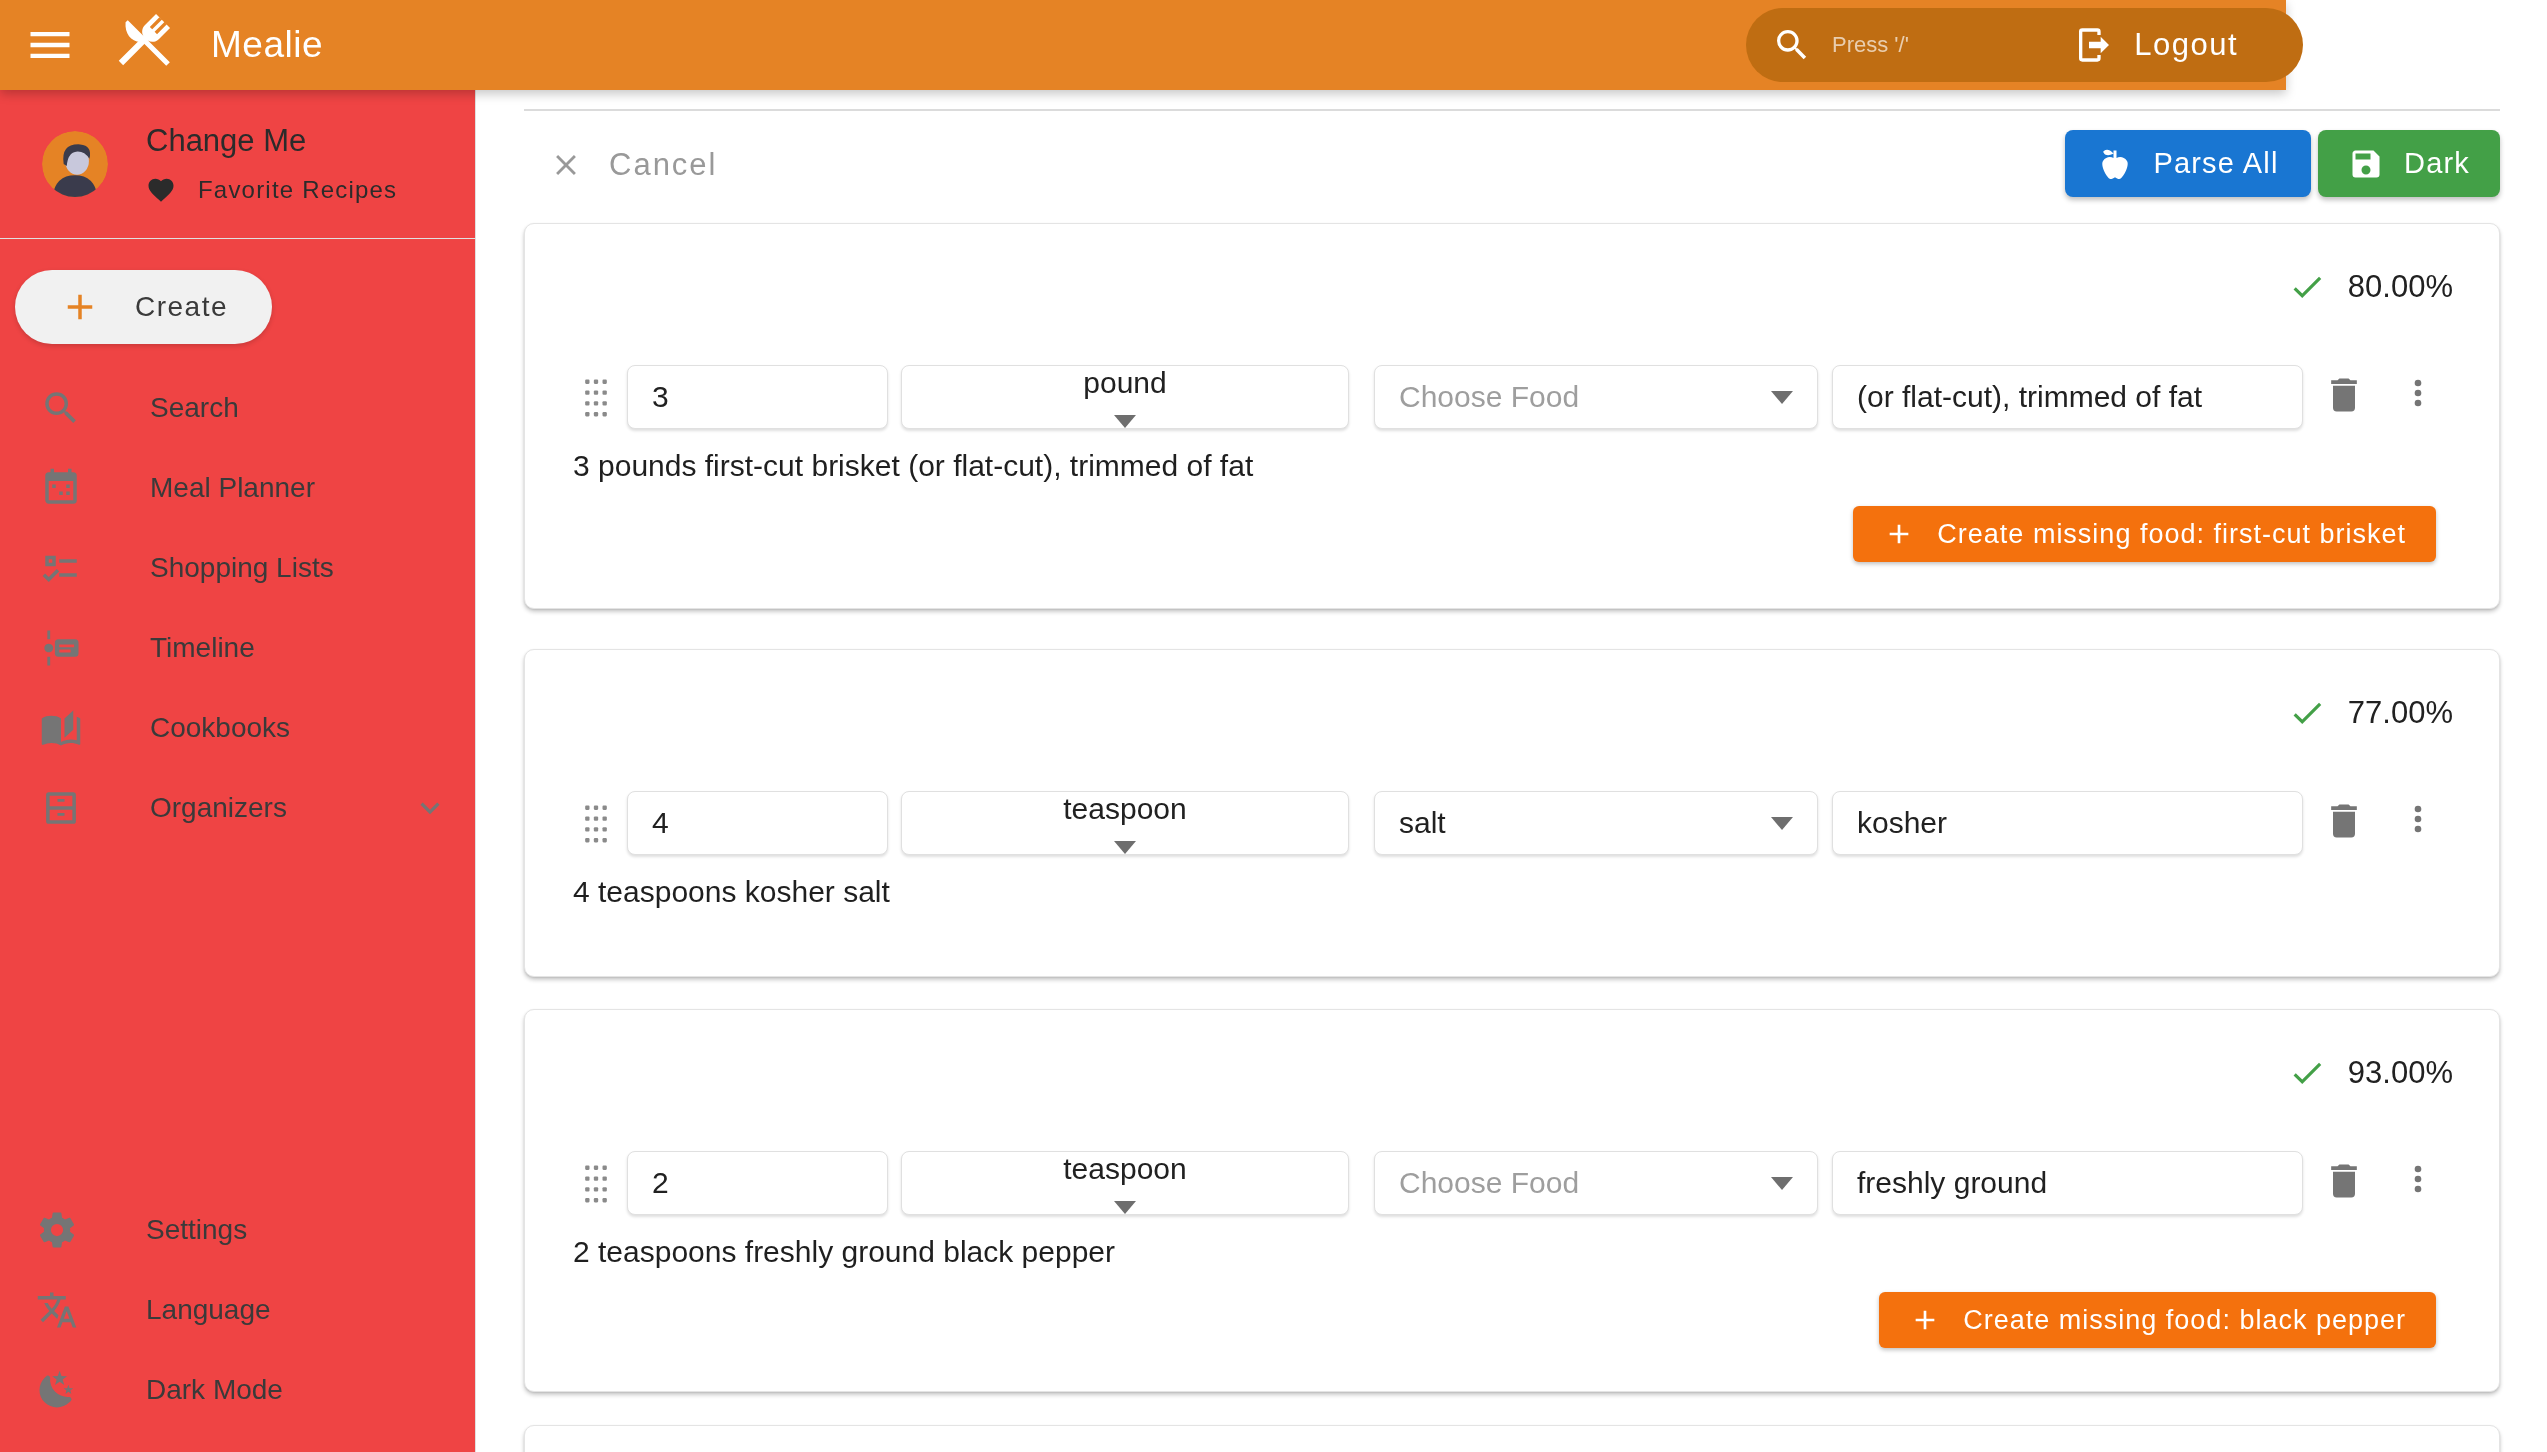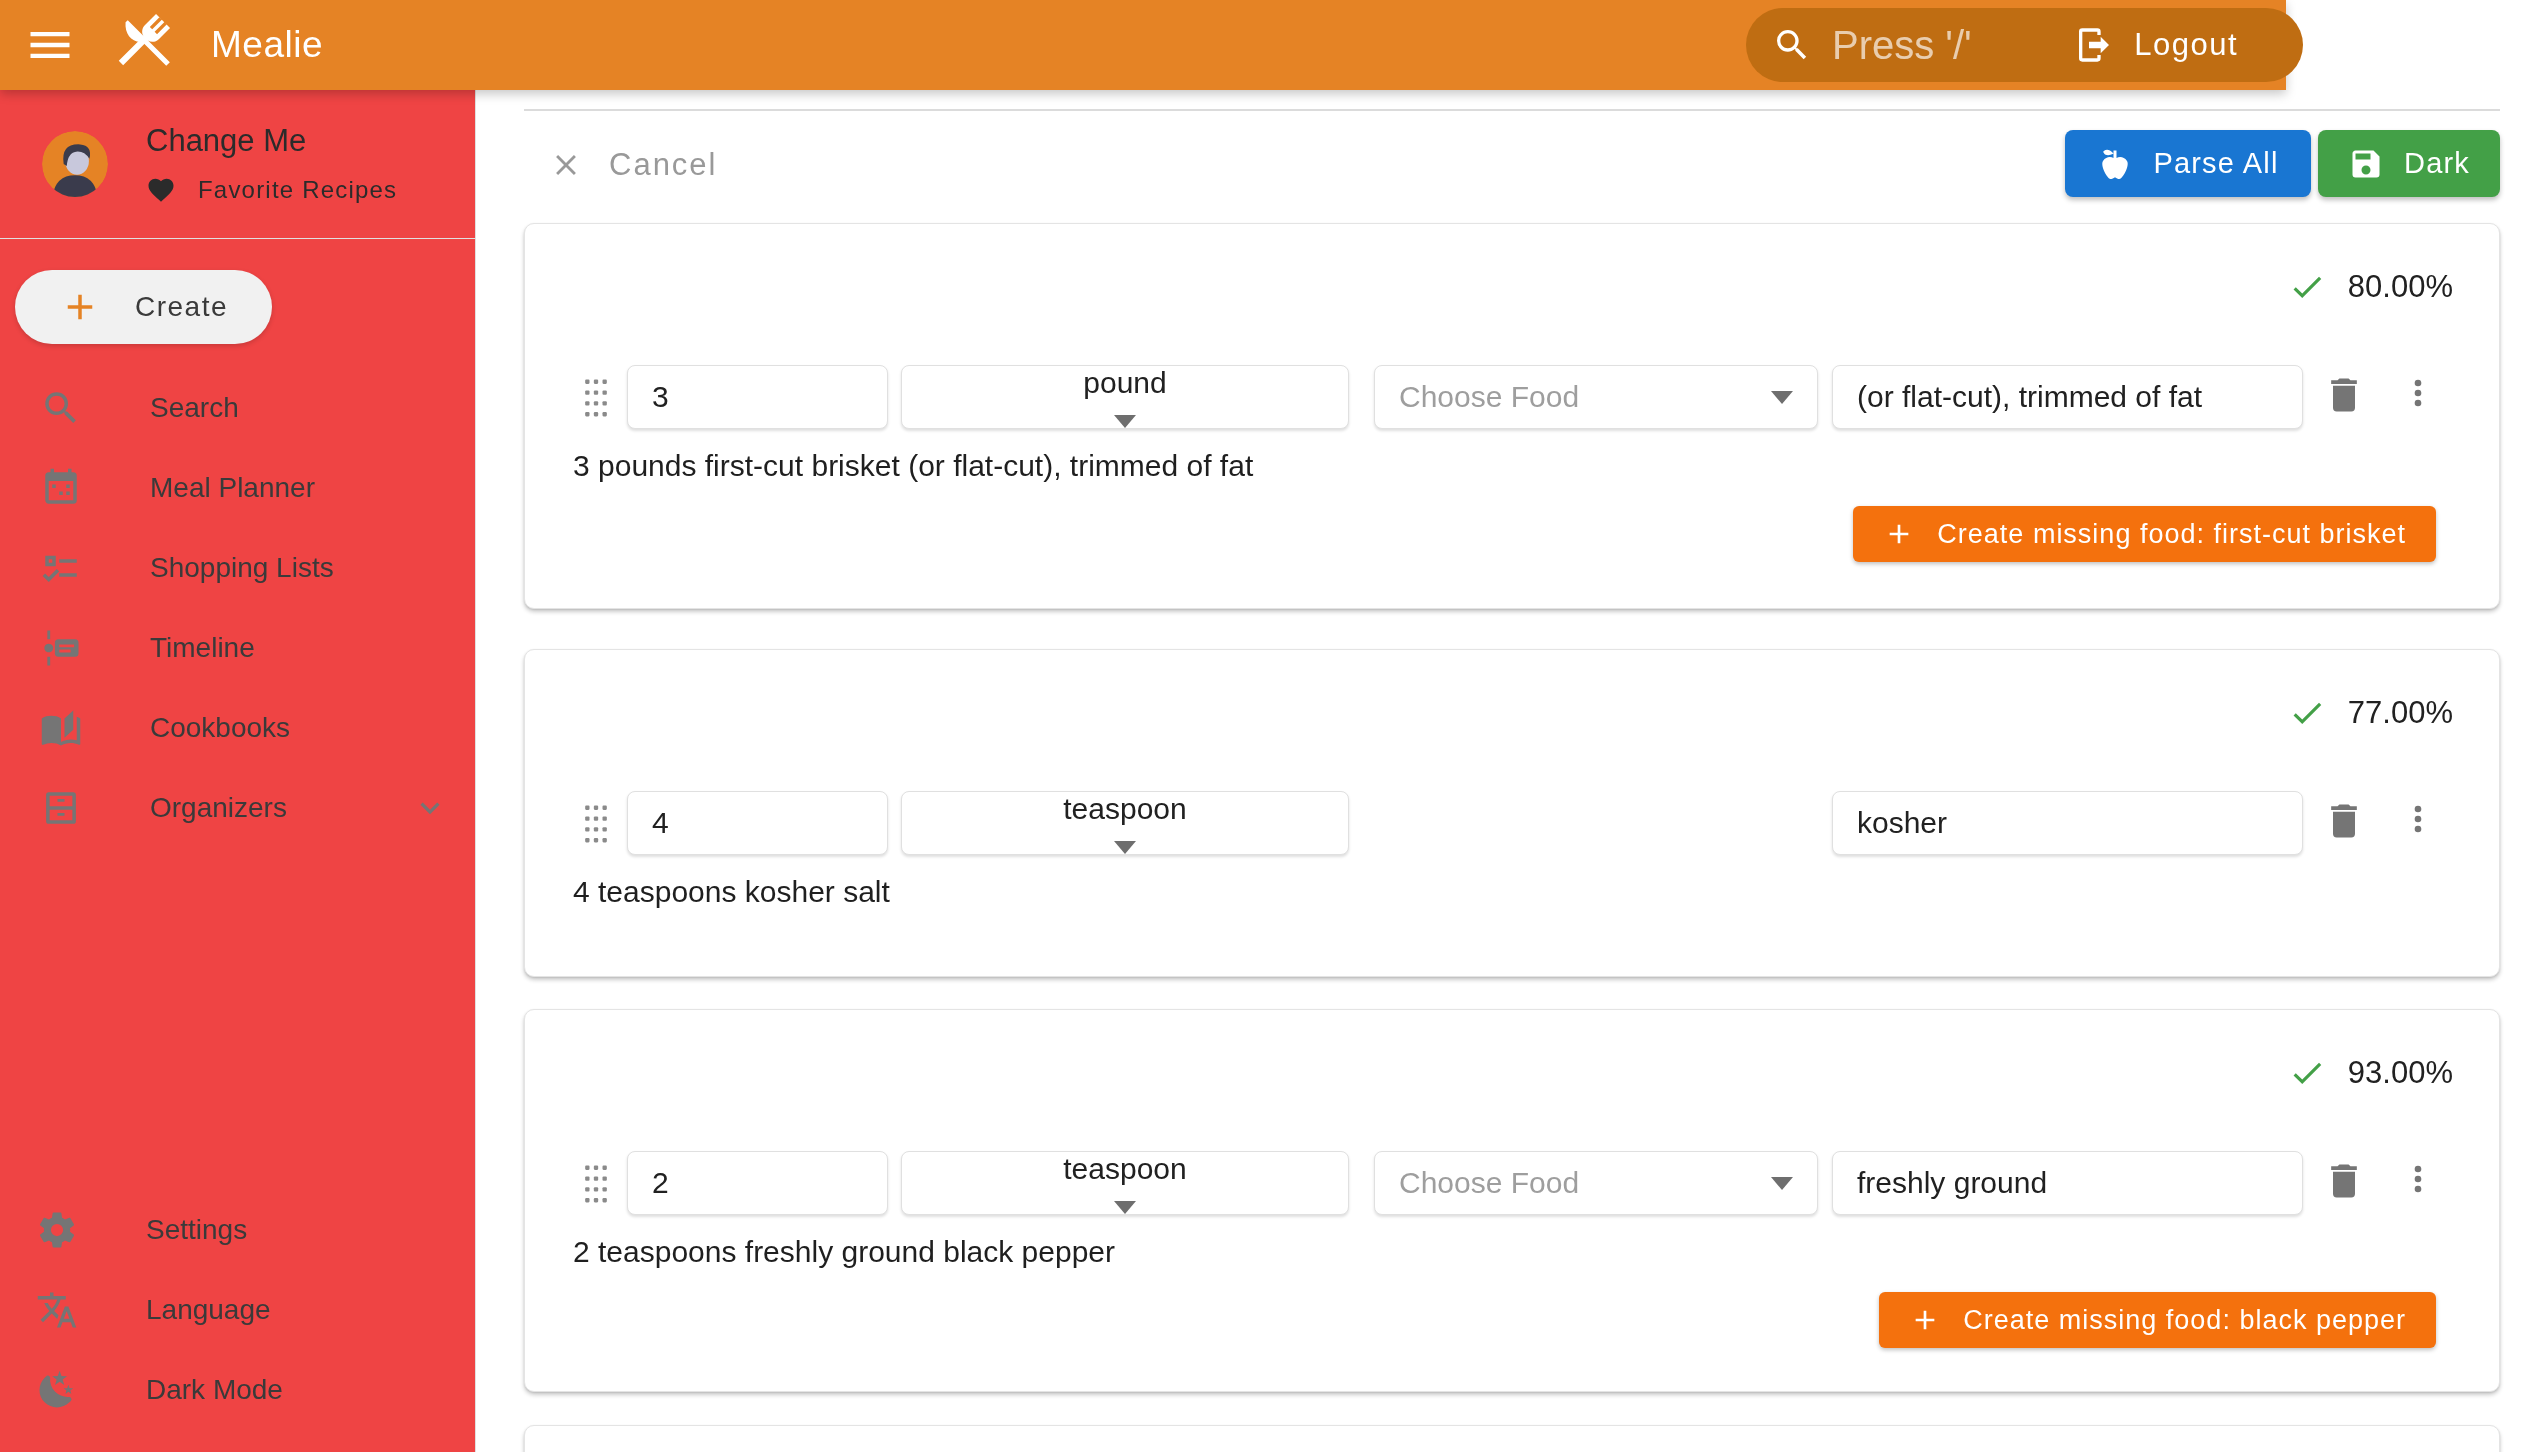--- a/index.html
+++ b/index.html
@@ -18,21 +18,21 @@
   
   .appbar{position:absolute;left:0;top:0;width:2286px;height:90px;background:var(--primary);
     box-shadow:0 4px 10px rgba(0,0,0,.22);z-index:50;}
   .hamburger{position:absolute;left:24px;top:19px;width:52px;height:52px;color:#fff;cursor:pointer;}
   .logo-link{position:absolute;left:111px;top:10px;display:flex;align-items:center;gap:32px;color:#fff;}
   .logo{width:68px;height:68px;}
   .app-title{font-size:37px;font-weight:500;letter-spacing:0.5px;line-height:70px;}
   .searchbar{position:absolute;left:1746px;top:8px;width:557px;height:74px;border-radius:37px;
     background:var(--search_bar);display:flex;align-items:center;padding:0 26px;gap:20px;}
   .searchbar .icon{width:40px;height:40px;color:#fff;}
-  .searchbar input{background:transparent;border:none;outline:none;font-size:40px;color:#fff;width:100%;
+  .searchbar input{background:transparent;border:none;outline:none;font-size:22px;color:#fff;width:100%;
     font-family:"Liberation Sans",sans-serif;}
   .searchbar input::placeholder{color:rgba(255,255,255,.66);}
   .logout{position:absolute;right:48px;top:0;height:90px;display:flex;align-items:center;gap:20px;color:#fff;cursor:pointer;}
   .logout .icon{width:40px;height:40px;}
   .logout span{font-size:31px;font-weight:500;letter-spacing:1.5px;}
 
   
   .sidebar{position:absolute;left:0;top:90px;width:476px;height:1363px;background:#ef4444;border-right:1px solid #E0E0E0;z-index:10;}
   .user-panel{position:relative;height:148px;display:flex;align-items:center;padding-left:42px;gap:38px;cursor:pointer;}
   .avatar{width:66px;height:66px;border-radius:50%;overflow:hidden;flex:none;}
@@ -368,20 +368,24 @@
     </g>
       </svg>
   </span>
   <div class="field f-qty">
     <input value="4" style="">
   </div>
   <div class="field f-unit">
     <span>teaspoon</span>
     <span class="caret"></span>
   </div>
+  <div class="field f-food">
+    <span>salt</span>
+    <span class="caret"></span>
+  </div>
   <div class="field f-note">
     <input value="kosher" style="">
   </div>
   <span class="row-action trash icon">
     <svg viewBox="0 0 24 24" fill="currentColor">
         <path d="M19,4H15.5L14.5,3H9.5L8.5,4H5V6H19M6,19A2,2 0 0,0 8,21H16A2,2 0 0,0 18,19V7H6V19Z"></path>
       </svg>
   </span>
   <span class="row-action kebab icon">
     <svg viewBox="0 0 24 24" fill="currentColor">

